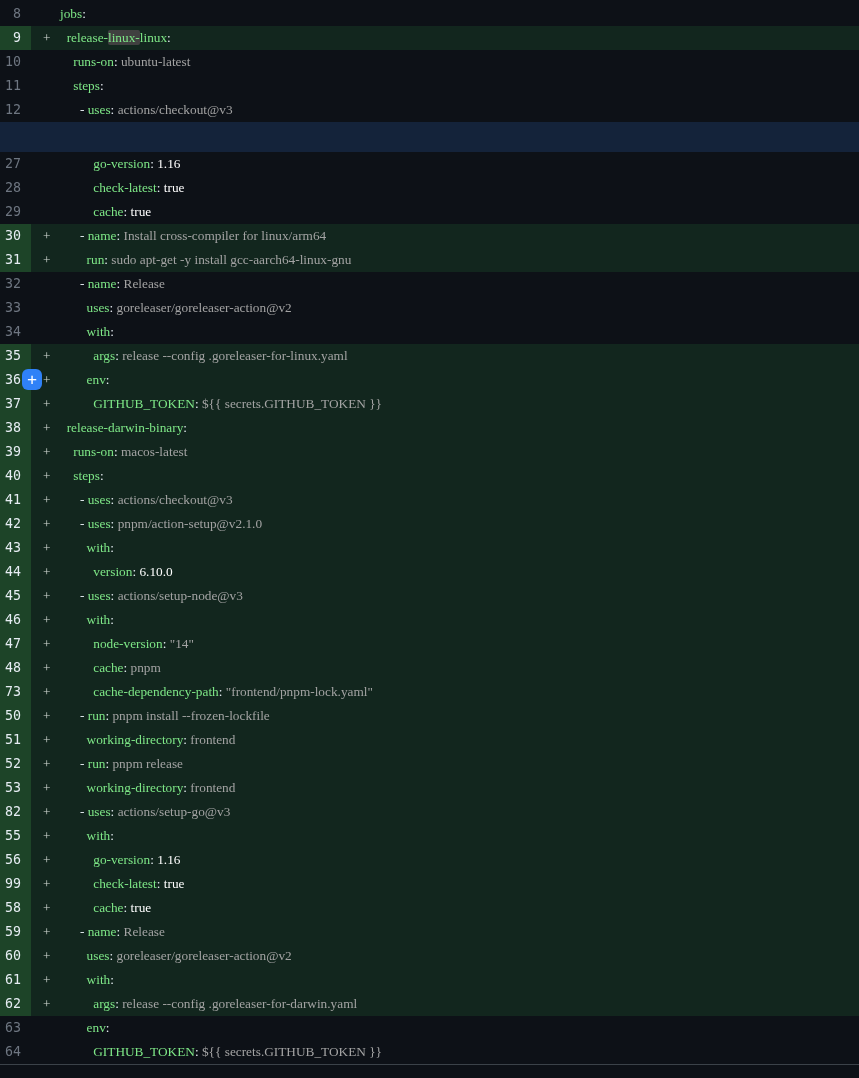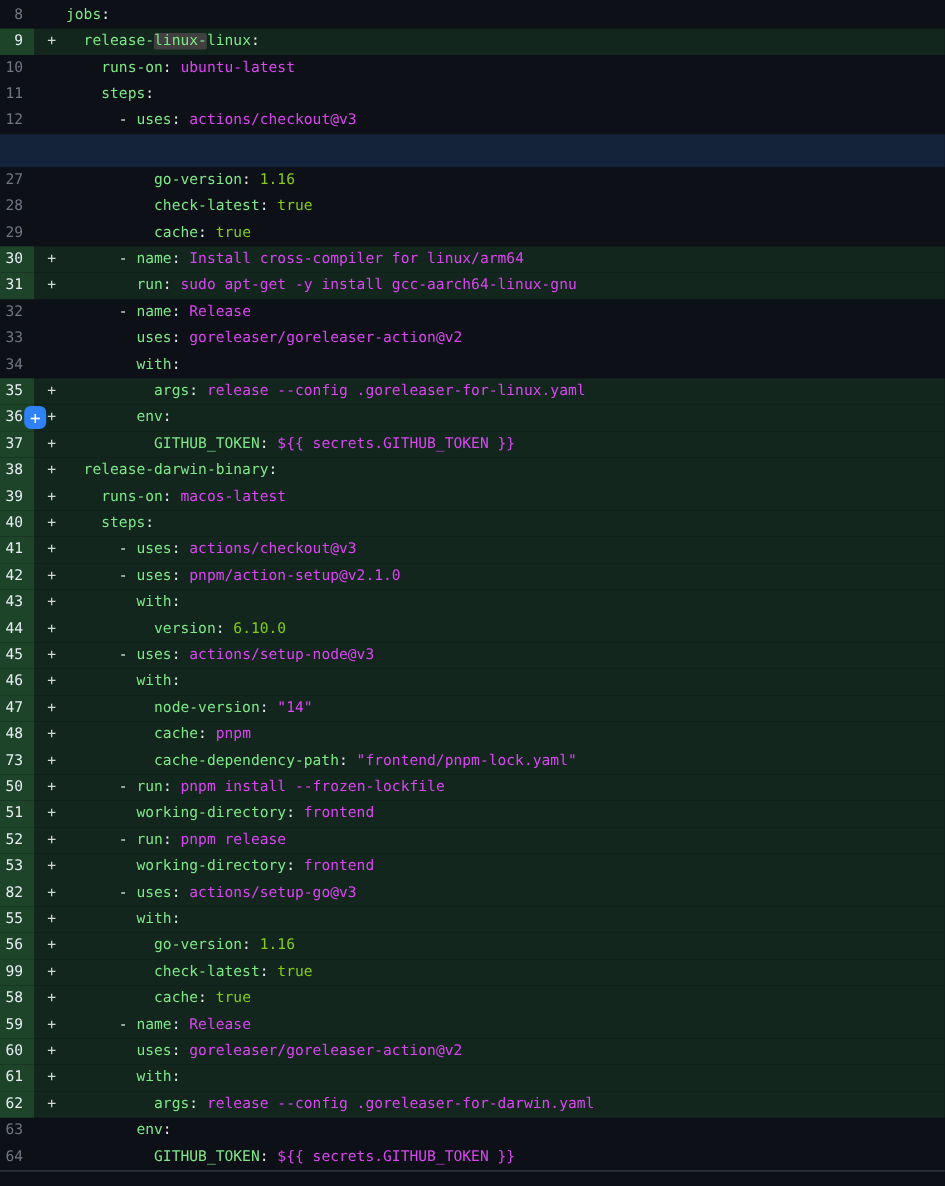--- a/index.html
+++ b/index.html
@@ -35,30 +35,31 @@
     user-select: none;
   }
   .row.added { background: #12261e; }
   .row.added .gutter { background: #1d4428; color: #e6edf3; }
   .code {
     flex: 1;
     white-space: pre;
     padding-left: 12px;
     box-sizing: border-box;
     color: #e6edf3;
+    font-family: Liberation Serif, serif;
   }
   .marker {
     display: inline-block;
     width: 17px;
     color: #d2d9d4;
   }
   .k  { color: #7ee787; }
   .p  { color: #e6edf3; }
-  .s  { color: #d946ef; text-align: right; }
-  .n  { color: #84cc16; }
+  .s  { color: #a3a3a3; text-align: right; }
+  .n  { color: #ffffff; }
   .kh { color: #7ee787; background: #404040; border-radius: 2px; }
   .comment-btn {
     position: absolute;
     left: 22px; top: 1px;
     width: 20px; height: 21px;
     padding: 0; border: none;
     background: #2f81f7;
     color: #ffffff;
     font-size: 16px;
     line-height: 20px;

